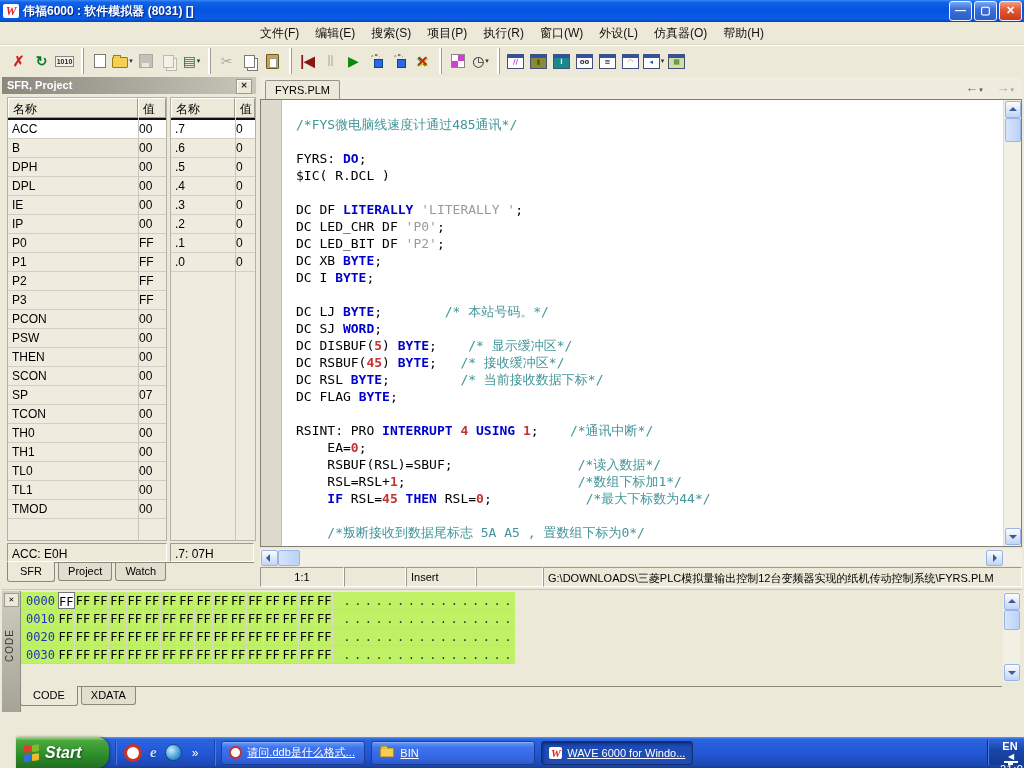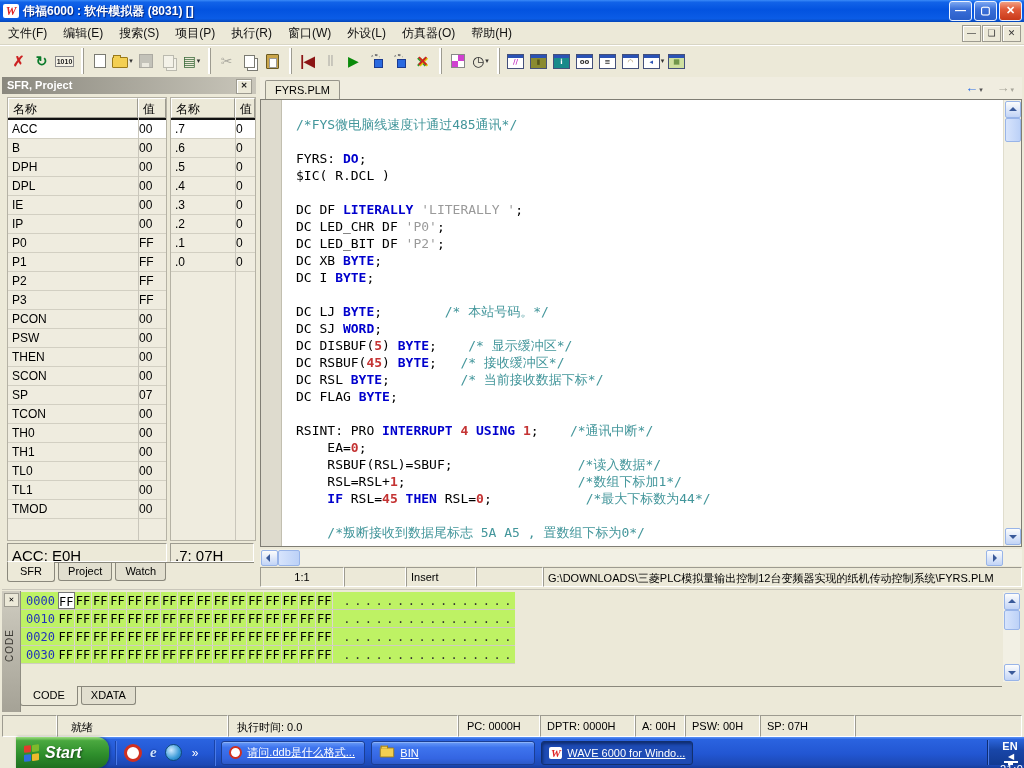--- a/index.html
+++ b/index.html
@@ -12,21 +12,21 @@
     display:flex;align-items:center;color:#fff;}
   #title-icon{width:16px;height:14px;margin:0 4px 0 3px;color:#e02222;background:#fff;font:bold italic 12px "Liberation Serif",serif;
     line-height:14px;text-align:center;border-radius:2px;}
   #title-text{font-size:12px;font-weight:bold;text-shadow:1px 1px 1px #00227a;flex:1;}
   .cap-btn{width:21px;height:18px;margin-right:2px;border-radius:3px;border:1px solid #eaf2ff;
     background:linear-gradient(180deg,#7da8f2,#3a6fd8 40%,#2a5ec8);color:#fff;font-size:11px;line-height:17px;text-align:center;font-weight:bold;}
   .cap-btn.close{background:linear-gradient(180deg,#f2a083,#e25c3a 40%,#c83a1a);}
 
   
   #menubar{position:absolute;left:0;top:22px;width:1024px;height:22px;background:#ece9d8;border-bottom:1px solid #d8d5c4;
-    display:flex;align-items:center;font-size:12px;color:#111;}
+    display:flex;align-items:center;font-size:12px;color:#111;flex-direction:column;}
   .menu-item{padding:3px 8px;}
   #mdi-btns{margin-left:auto;display:flex;padding-right:3px;}
   .mdi-btn{width:17px;height:15px;border:1px solid #9d9b90;background:#ece9d8;font-size:9px;line-height:14px;text-align:center;margin-left:1px;color:#333;
     box-shadow:inset 1px 1px 0 #fff;}
 
   
   #toolbar{position:absolute;left:0;top:45px;width:1024px;height:30px;background:#ece9d8;border-top:1px solid #fff;
     display:flex;align-items:center;}
   .tb-group{display:flex;align-items:center;padding:0 4px;margin-left:3px;border-left:1px solid #9d9b90;box-shadow:-2px 0 0 #fff;height:26px;}
   .tb-group:first-child{border-left:none;box-shadow:none;}
@@ -73,21 +73,21 @@
   .th.n{flex:1;}
   .th.v{width:28px;}
   #tbl-bits .th.v{width:20px;}
   .trow{display:flex;height:19px;font-size:12px;border-bottom:1px solid #d2cfc2;box-sizing:border-box;}
   .trow .cn{flex:1;padding:2px 0 0 4px;}
   .trow .cv{width:27px;padding:2px 0 0 3px;}
   #tbl-bits .trow .cv{width:19px;}
   .trow.sel{border-top:2px solid #111;height:21px;}
   .trow.sel .cn{background:#fff;}
   .trow.sel .cv{background:#fff;}
-  #sfr-status{position:absolute;left:5px;right:4px;bottom:25px;height:19px;display:flex;font-size:15px;}
+  #sfr-status{position:absolute;left:5px;right:4px;bottom:25px;height:19px;display:flex;font-size:12px;}
   .pseg{background:#ece9d8;border:1px solid;border-color:#9d9b90 #fff #fff #9d9b90;padding:3px 0 0 4px;box-sizing:border-box;}
   #sfr-status .s1{width:160px;margin-right:3px;}
   #sfr-status .s2{flex:1;}
   #sfr-tabs{position:absolute;left:5px;right:4px;bottom:0;height:24px;border-top:1px solid #8a887c;font-size:11px;}
   .btab{display:inline-block;padding:3px 12px 4px;background:#ece9d8;border:1px solid #8a887c;border-top:none;border-radius:0 0 3px 3px;
     position:relative;margin-top:-1px;background-clip:padding-box;}
   .btab.off{background:#e2dfcf;padding:2px 9px 3px;margin-top:0;}
 
   
   #editor{position:absolute;left:260px;top:2px;width:762px;height:510px;}
@@ -637,31 +637,20 @@
             <i class="arr"></i>
           </span>
       </div>
       <div id="mtabs">
         <span class="btab">CODE</span>
         <span class="btab off">XDATA</span>
       </div>
     </div>
   </div>
 
-  <div id="statusbar">
-    <span class="pseg st1"></span>
-    <span class="pseg st2">就绪</span>
-    <span class="pseg st3">执行时间: 0.0</span>
-    <span class="pseg st4">PC: 0000H</span>
-    <span class="pseg st5">DPTR: 0000H</span>
-    <span class="pseg st6">A: 00H</span>
-    <span class="pseg st7">PSW: 00H</span>
-    <span class="pseg st8">SP: 07H</span>
-    <span class="pseg st9"></span>
-  </div>
 
   <div id="taskbar">
     <div id="start-btn">
       <span id="start-flag">
           <span style="background: rgb(226, 60, 45);"></span>
           <span style="background: rgb(126, 186, 44);"></span>
           <span style="background: rgb(47, 111, 224);"></span>
           <span style="background: rgb(239, 185, 44);"></span>
         </span>
       <span>Start</span>

